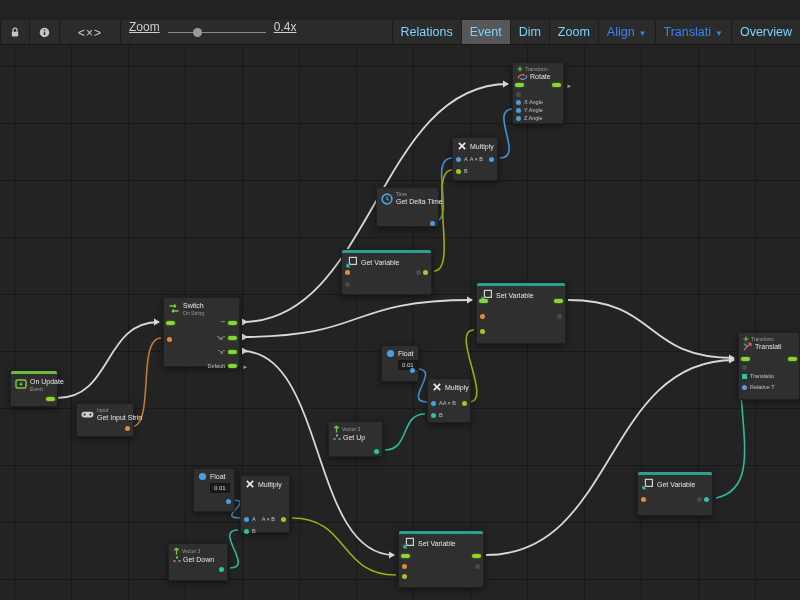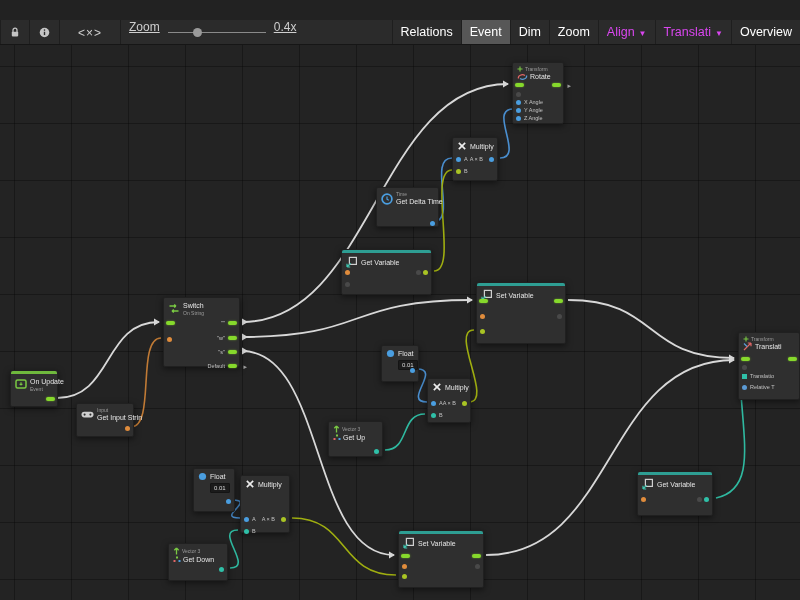--- a/index.html
+++ b/index.html
@@ -17,23 +17,23 @@
   .toolbar { position:absolute; top:20px; left:0; width:800px; height:25px; background:#2b2b2b; border-bottom:1px solid #161616; display:flex; align-items:stretch; color:#cfcfcf; font-size:12px; overflow:hidden; white-space:nowrap; }
   .tb-btn { display:flex; align-items:center; justify-content:center; background:#2b2b2b; border:none; border-right:1px solid #1e1e1e; color:#cfcfcf; font-family:inherit; font-size:12px; padding:0 9px; height:25px; }
   .tb-btn:first-child { border-left:1px solid #1e1e1e; }
   .code-btn { padding:0 18px; letter-spacing:1px; }
   .tb-graphref { display:flex; align-items:center; gap:6px; padding:0 10px 0 14px; }
   .tb-zoom { display:flex; align-items:flex-start; gap:8px; padding:0 8px;text-decoration:underline; }
   .slider { position:relative; width:98px; height:25px; }
   .slider .track { position:absolute; top:12px; left:0; width:100%; height:1px; background:#8a8a8a; }
   .slider .handle { position:absolute; top:8px; width:9px; height:9px; border-radius:50%; background:#9a9a9a; }
   .tb-right { display:flex; align-items:stretch; margin-left:auto; }
-  .tb-rbtn { display:flex; align-items:center; gap:4px; padding:0 8px; border-left:1px solid #1e1e1e; background:#2b2b2b; border-top:none; border-right:none; border-bottom:none; color:#ffffff; font-family:inherit; font-size:12.5px; }
+  .tb-rbtn { display:flex; align-items:center; gap:4px; padding:0 8px; border-left:1px solid #1e1e1e; background:#2b2b2b; border-top:none; border-right:none; border-bottom:none; color:#7dd3fc; font-family:inherit; font-size:12.5px; }
   .tb-rbtn.active { background:#575757; }
-  .tb-rbtn.disabled { color:#d946ef; }
+  .tb-rbtn.disabled { color:#3b82f6; }
   .tb-rbtn .caret { font-size:8px; position:relative; top:1px; }
   .icn { display:inline-flex; align-items:center; justify-content:center; }
 
   
   .canvas { position:absolute; top:45px; left:0; width:800px; height:555px; background-color:#232323;
     background-image:
       linear-gradient(to right, rgba(0,0,0,0.30) 1px, transparent 1px),
       linear-gradient(to bottom, rgba(0,0,0,0.30) 1px, transparent 1px);
     background-size:57px 57px; background-position:14px 21px; }
   #wires-svg { position:absolute; top:0; left:0; z-index:1; }

